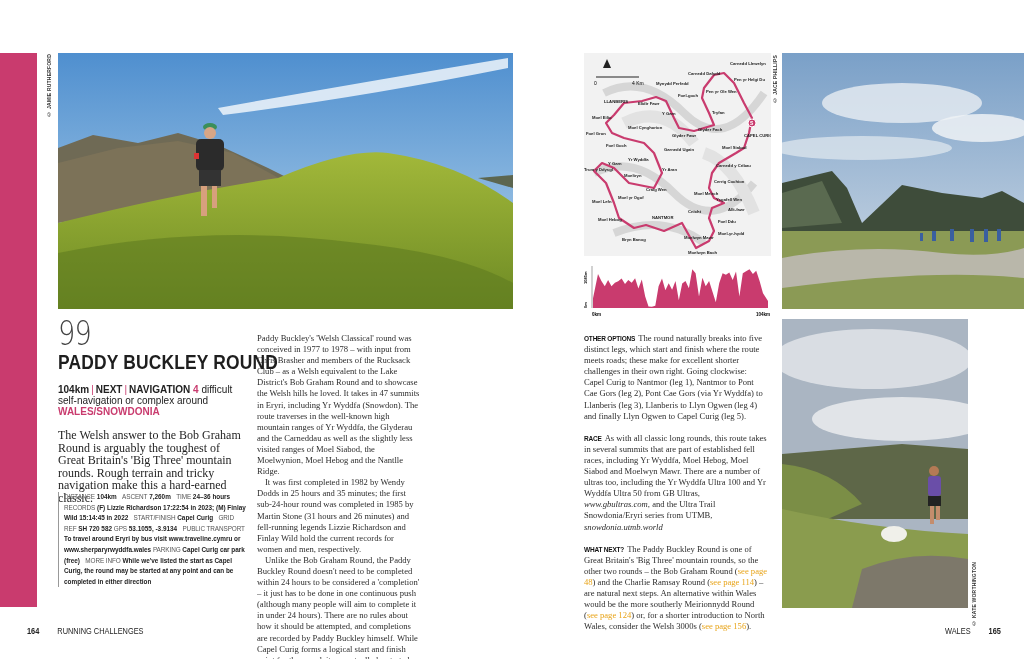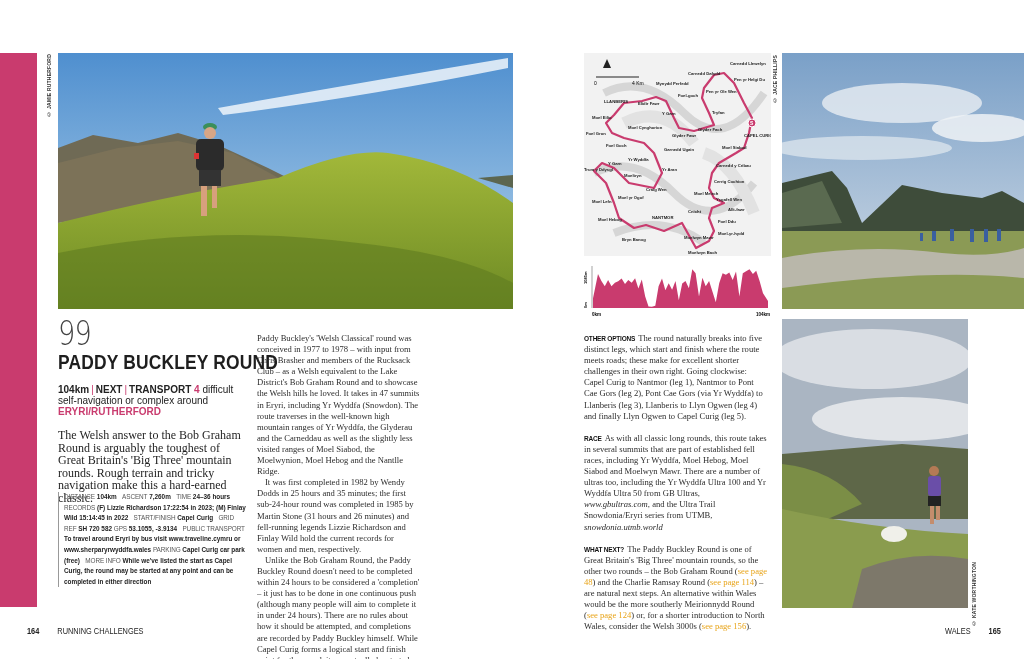--- a/index.html
+++ b/index.html
@@ -84,24 +84,24 @@
     <rect x="141" y="117" width="22" height="16" fill="#333"></rect>
     <rect x="143" y="133" width="6" height="30" fill="#d7a07d"></rect>
     <rect x="154" y="133" width="5" height="22" fill="#d7a07d"></rect>
     <rect x="136" y="100" width="5" height="6" fill="#d33"></rect>
   </svg>
 </div>
 
 <div class="num">99</div>
 <div class="title">PADDY BUCKLEY ROUND</div>
 <div class="meta">
-  <b>104km</b><span class="sep">|</span><b>NEXT</b><span class="sep">|</span><b>TRANSPORT</b>
+  <b>104km</b><span class="sep">|</span><b>NEXT</b><span class="sep">|</span><b>NAVIGATION</b>
   <span class="pink">4</span>
   <span>difficult self-navigation or complex around</span>
-  <span class="loc">ERYRI/RUTHERFORD</span>
+  <span class="loc">WALES/SNOWDONIA</span>
 </div>
 <div class="intro">The Welsh answer to the Bob Graham Round is arguably the toughest of Great Britain's 'Big Three' mountain rounds. Rough terrain and tricky navigation make this a hard-earned classic.</div>
 
 <div class="facts">
   <span class="lbl">DISTANCE</span> <span class="val">104km</span>&nbsp;&nbsp;
   <span class="lbl">ASCENT</span> <span class="val">7,260m</span>&nbsp;&nbsp;
   <span class="lbl">TIME</span> <span class="val">24–36 hours</span>
   <span class="lbl">RECORDS</span> <span class="val">(F) Lizzie Richardson 17:22:54 in 2023; (M) Finlay Wild 15:14:45 in 2022</span>&nbsp;&nbsp;
   <span class="lbl">START/FINISH</span> <span class="val">Capel Curig</span>&nbsp;&nbsp;
   <span class="lbl">GRID REF</span> <span class="val">SH 720 582</span>

